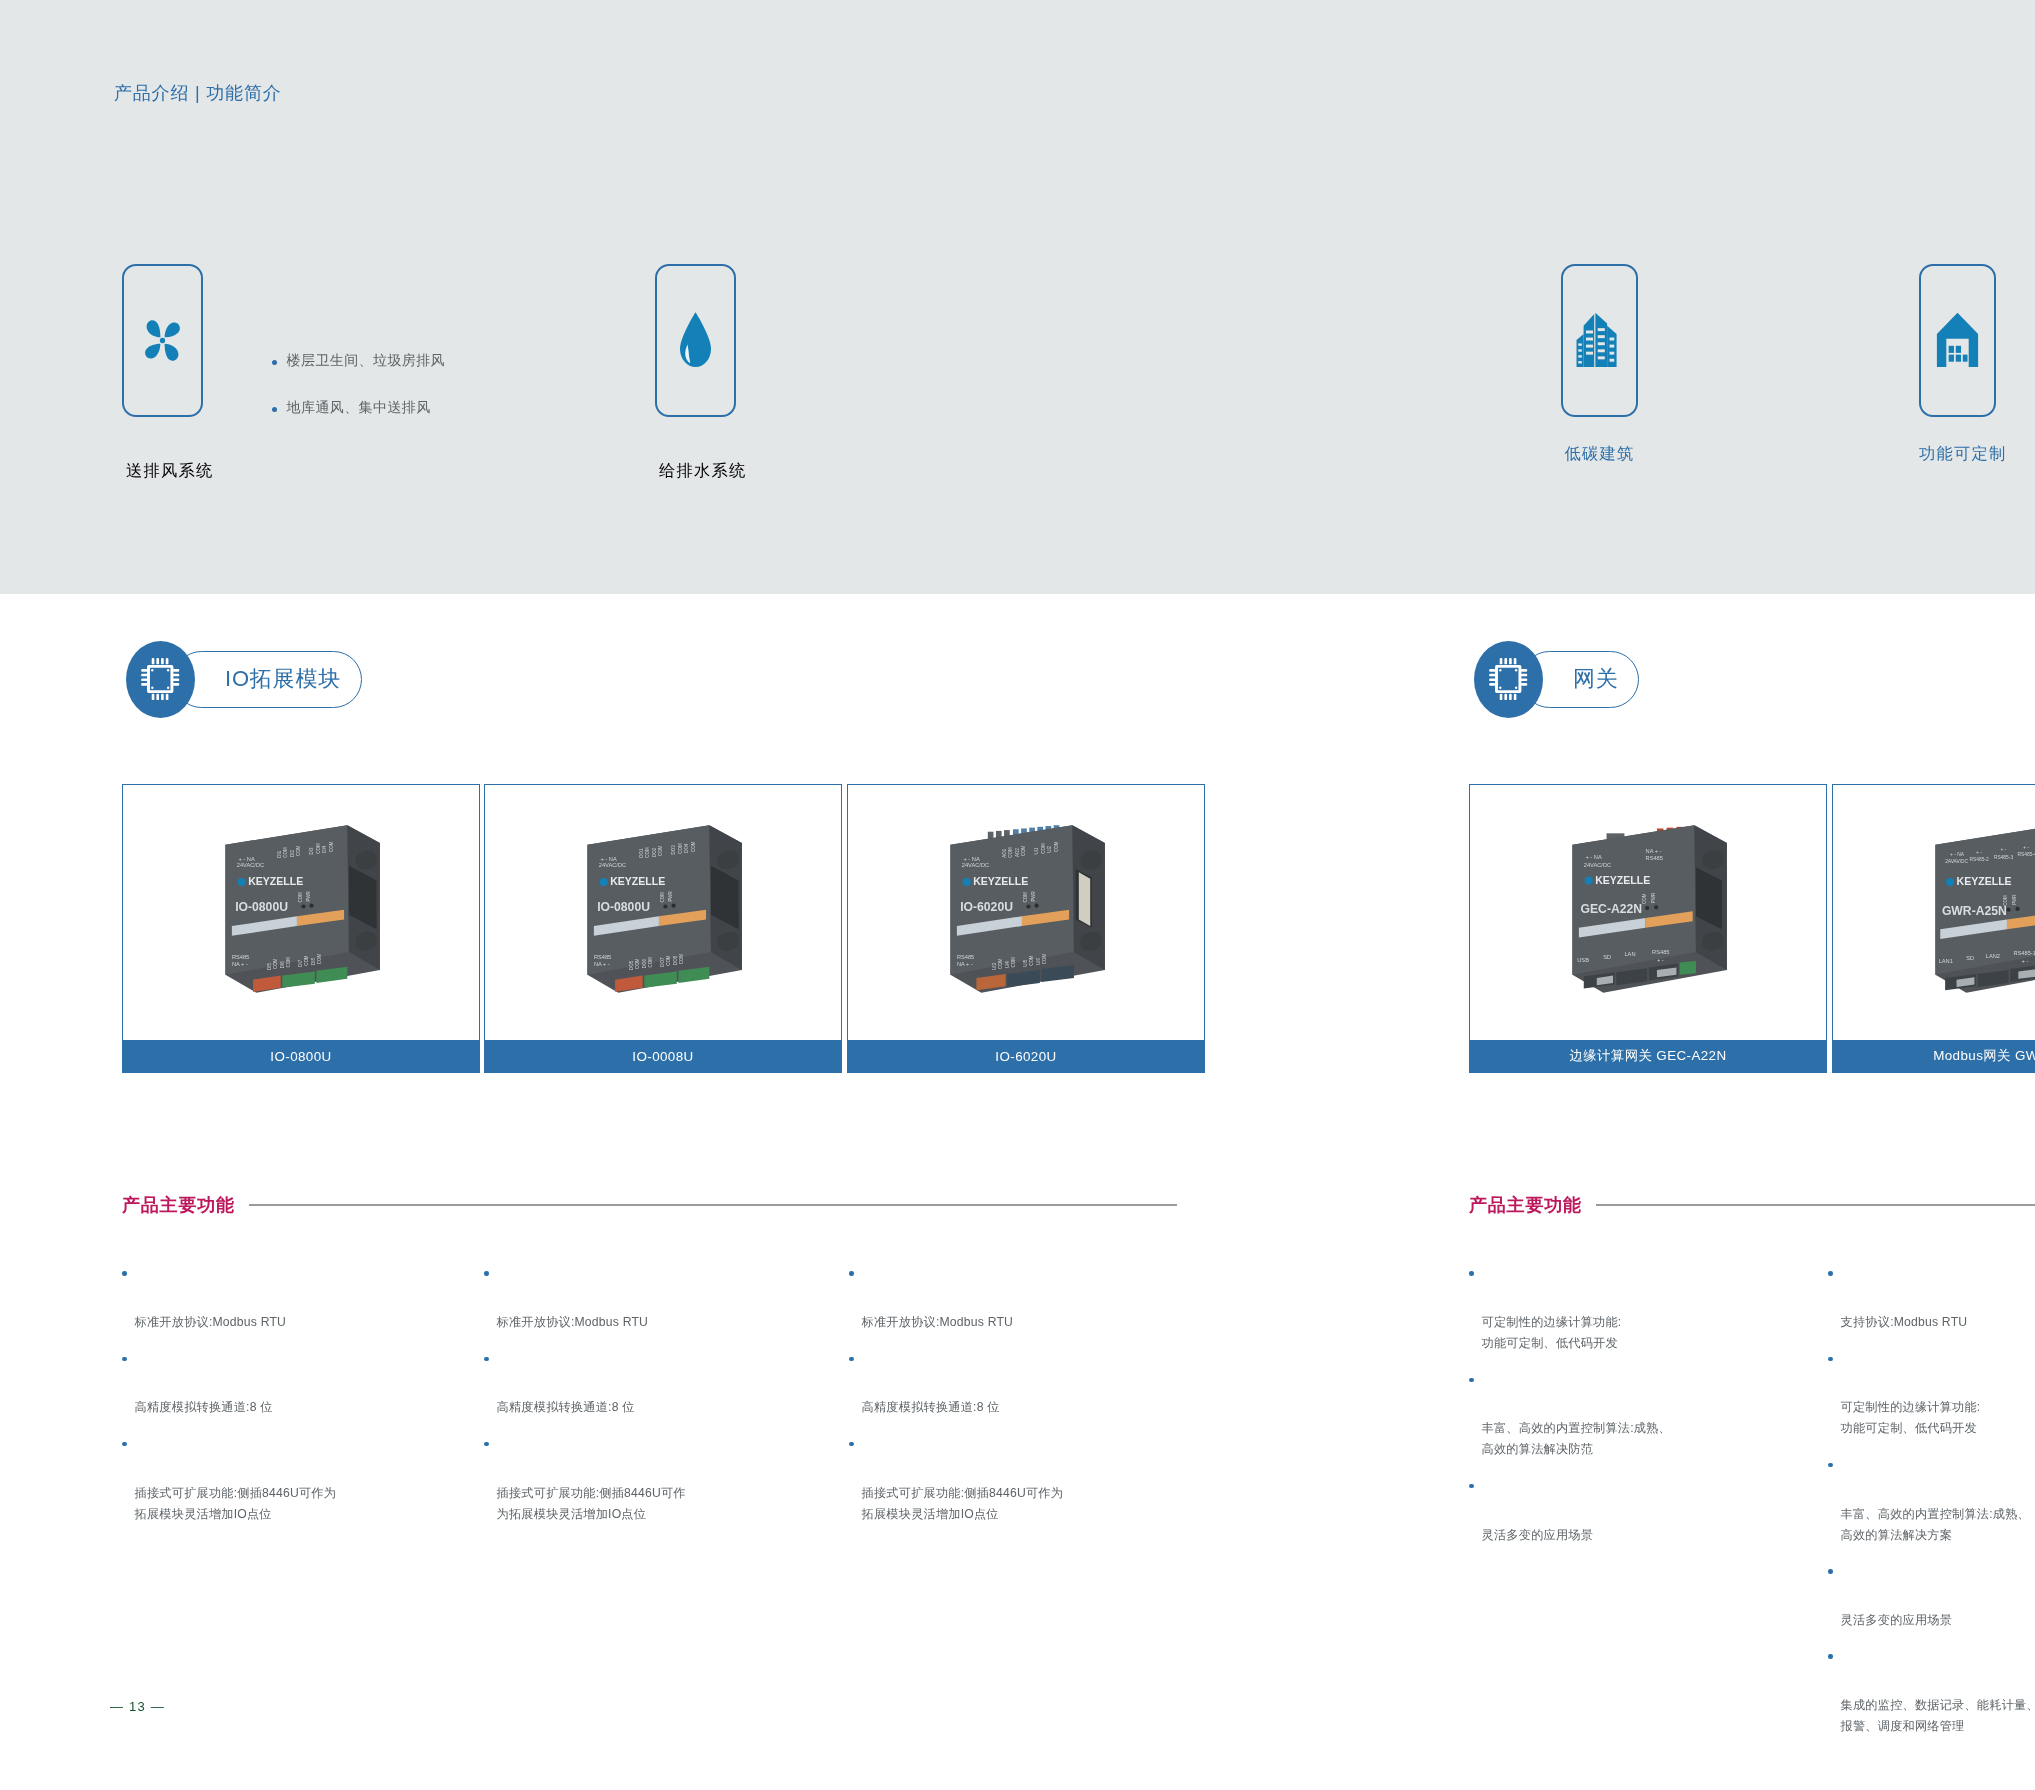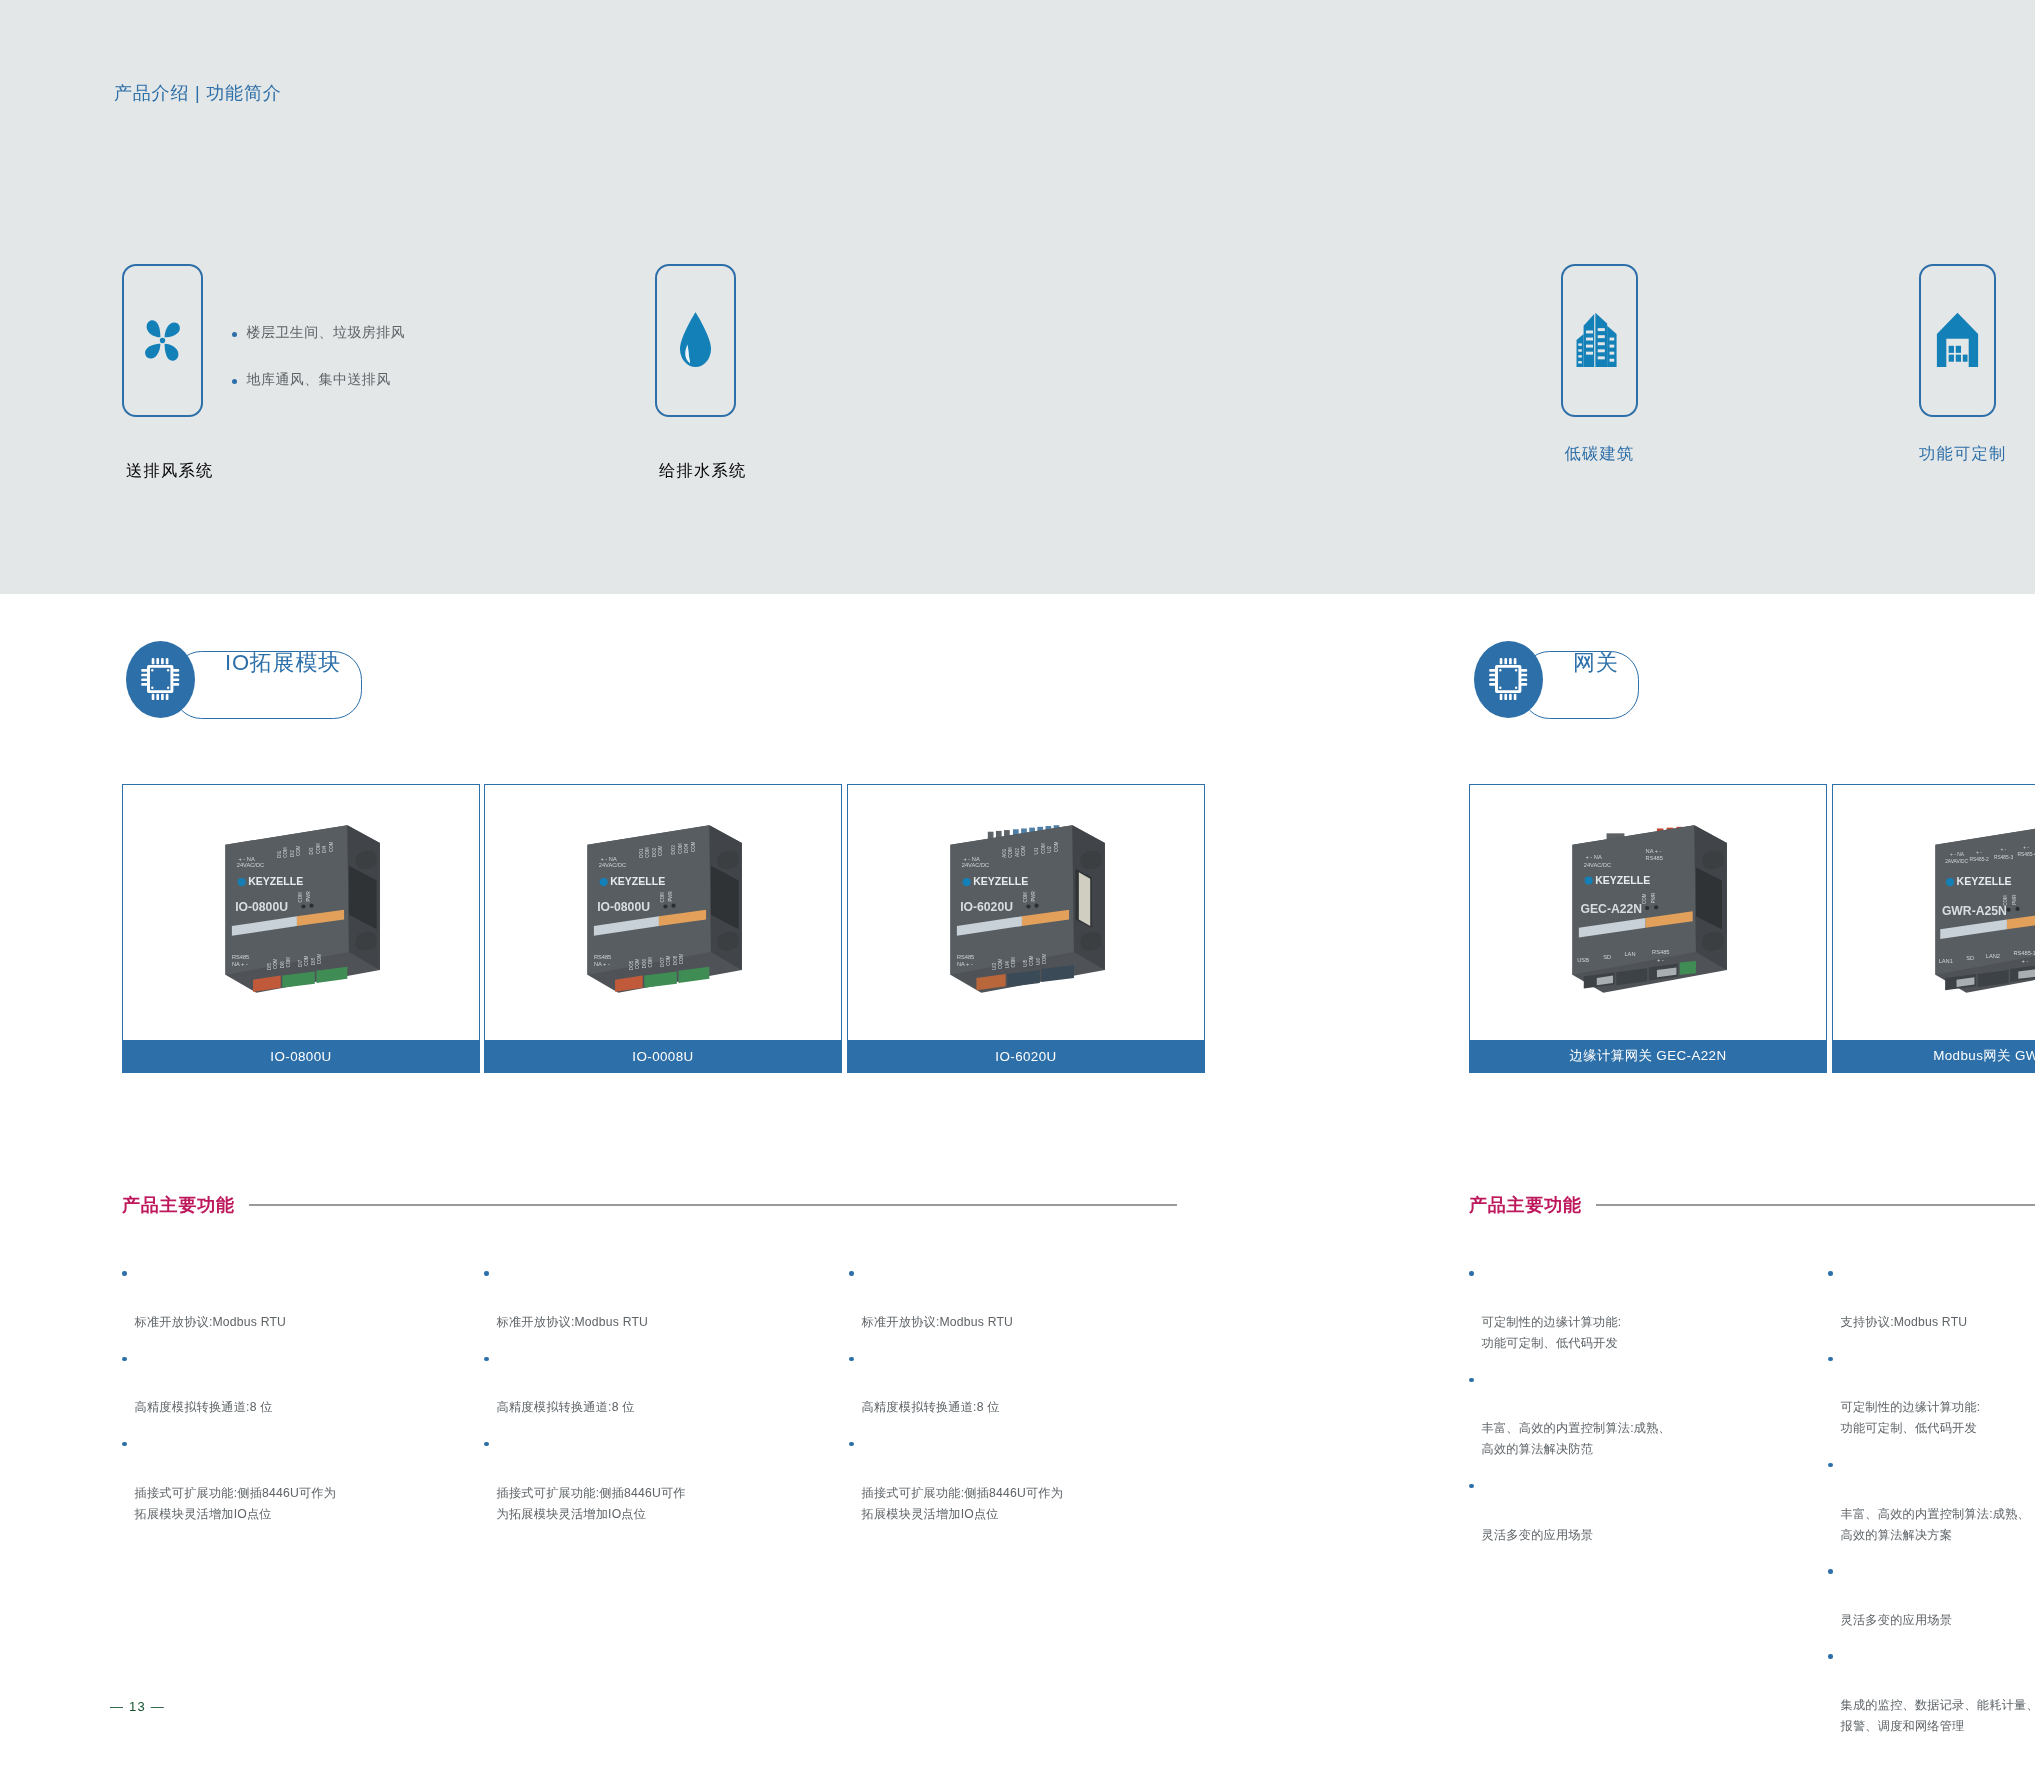--- a/index.html
+++ b/index.html
@@ -15,21 +15,21 @@
     background:#e4e7e8;
   }
   .hdr{
     position:absolute;top:81px;font-size:18px;color:#2d6fa8;
     letter-spacing:0.8px;font-weight:400;white-space:nowrap;
   }
   .hdr-l{left:114px;}
 
   
   .scen{
-    position:absolute;top:264px;display:flex;align-items:center;
+    position:absolute;top:264px;display:flex;align-items:flex-end;gap:40px;
   }
   .icon-box{
     width:81px;height:153px;border:2px solid #2d6fa8;border-radius:14px;
     box-sizing:border-box;display:flex;align-items:center;justify-content:center;
     background:transparent;
   }
   .icon-box svg{display:block;}
   .scen-bullets{margin-left:28.5px;padding-top:32px;}
   .scen-bullets .b{
     display:flex;align-items:flex-start;font-size:14px;color:#5d6367;
@@ -55,23 +55,23 @@
   }
 
   
   .sec-head{position:absolute;height:77px;}
   .chip-circle{
     position:absolute;left:0;top:0;width:69px;height:77px;
     border-radius:50%;background:#2d6fa8;display:flex;align-items:center;justify-content:center;
     z-index:2;
   }
   .pill{
-    position:absolute;left:47px;top:9.8px;height:68px;box-sizing:border-box;
+    position:absolute;left:47px;top:9.8px;height:57px;box-sizing:border-box;
     border:1.6px solid #2d6fa8;border-radius:28.5px;
-    display:flex;
+    display:flex;align-items:center;
     padding-left:51px;padding-right:19.5px;
   }
   .pill span{
     font-size:22px;color:#2d6fa8;letter-spacing:0.8px;white-space:nowrap;
     line-height:1;
   }
 
   
   .card{
     position:absolute;box-sizing:border-box;

